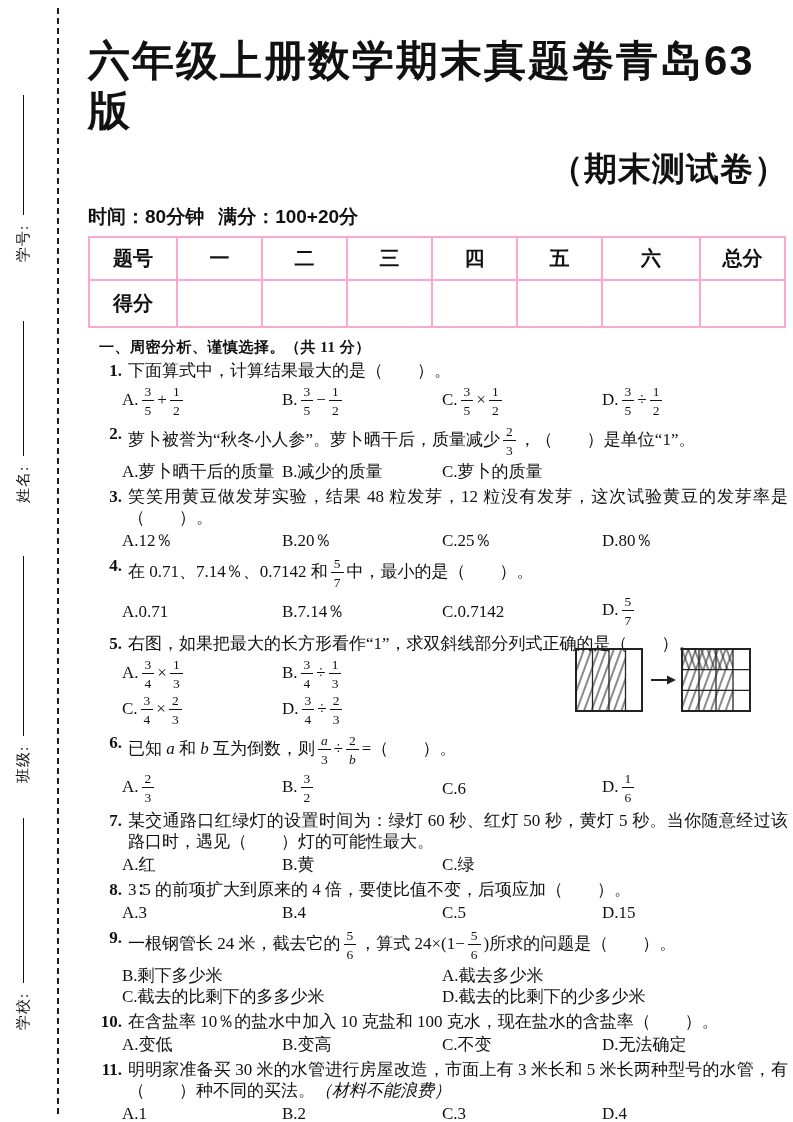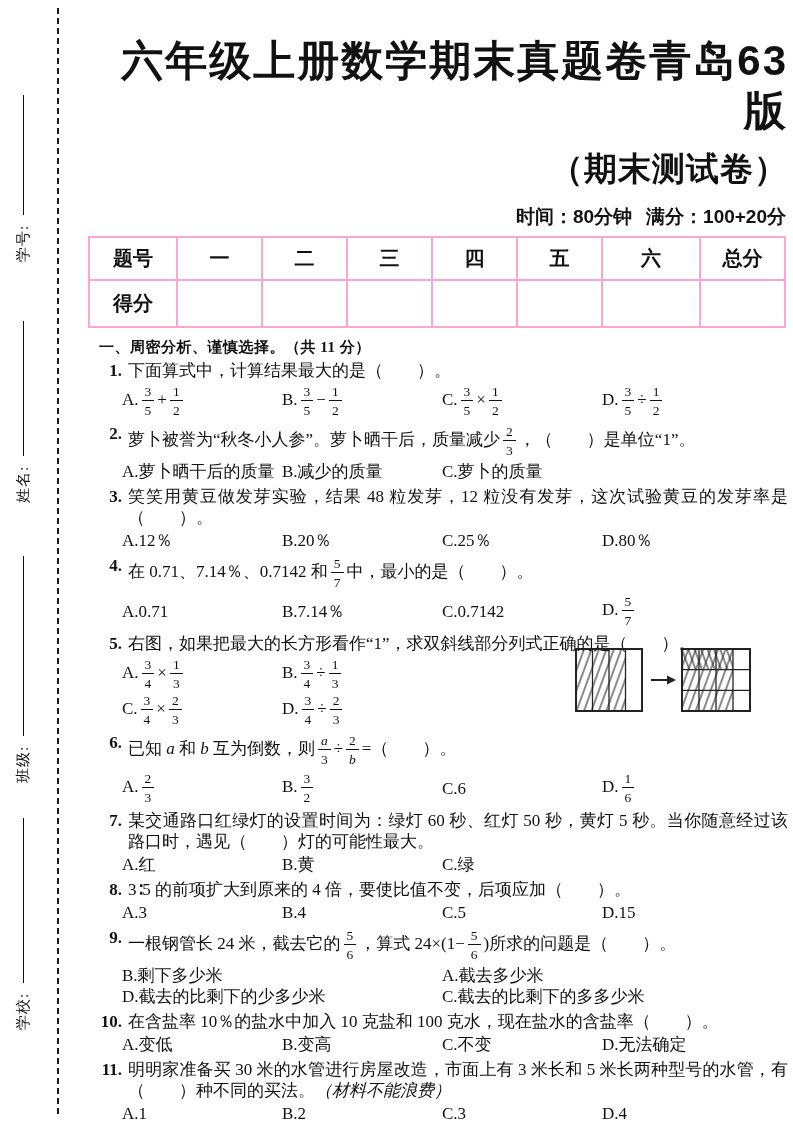--- a/index.html
+++ b/index.html
@@ -7,25 +7,25 @@
         font-family:"Liberation Serif","DejaVu Serif",serif;color:#111;}
   
   .cut-line{position:absolute;left:57px;top:8px;height:1106px;width:0;
             border-left:2px dashed #1a1a1a;}
   .margin-unit{position:absolute;left:14px;transform:rotate(-90deg);transform-origin:0 0;
                white-space:nowrap;display:flex;align-items:center;font-size:15px;}
   .m-label{letter-spacing:1px;}
   .m-line{display:inline-block;height:0;border-bottom:1.6px solid #111;margin-left:10px;}
   
   .content{position:absolute;left:88px;top:0;width:700px;}
-  .paper-title{margin:36px 0 0;text-align:right;font-family:"Liberation Sans","DejaVu Sans",sans-serif;
+  .paper-title{margin:36px 0 0;text-align:left;font-family:"Liberation Sans","DejaVu Sans",sans-serif;
                font-weight:bold;font-size:42px;line-height:1.2;letter-spacing:2px;}
   .paper-subtitle{margin:12px 0 0;text-align:right;font-family:"Liberation Sans","DejaVu Sans",sans-serif;
                   font-weight:bold;font-size:33px;line-height:1.2;letter-spacing:1px;}
-  .meta{margin:16px 2px 6px 0;text-align:right;font-family:"Liberation Sans","DejaVu Sans",sans-serif;
+  .meta{margin:16px 2px 6px 0;font-family:"Liberation Sans","DejaVu Sans",sans-serif;
         font-weight:bold;font-size:19px;}
   .meta .gap{display:inline-block;width:14px;}
   
   table.score{width:698px;border-collapse:collapse;table-layout:fixed;}
   table.score th,table.score td{border:2px solid #f9a8d4;text-align:center;
         font-size:20px;font-weight:bold;padding:0;}
   table.score tr.hd th{height:41px;}
   table.score tr.sc td{height:45px;}
   table.score col.c0{width:88px;} table.score col.c6{width:98px;}
   
@@ -297,22 +297,22 @@
           <div class="q-line"><span class="q-num">9.</span><span class="q-stem"><span>一根钢管长 24 米，截去它的</span><span class="frac">
                 <span class="fnum">5</span>
                 <span class="fden">6</span>
               </span><span>，算式 24×(1−</span><span class="frac">
                 <span class="fnum">5</span>
                 <span class="fden">6</span>
               </span><span>)所求的问题是（　　）。</span></span></div>
           <div class="opts lay-pairs">
             <span class="opt"><span>B.剩下多少米</span></span>
             <span class="opt"><span>A.截去多少米</span></span>
+            <span class="opt"><span>C.截去的比剩下的多多少米</span></span>
             <span class="opt"><span>D.截去的比剩下的少多少米</span></span>
-            <span class="opt"><span>C.截去的比剩下的多多少米</span></span>
           </div>
         </div>
         <div class="question">
           <div class="q-line"><span class="q-num">10.</span><span class="q-stem"><span>在含盐率 10％的盐水中加入 10 克盐和 100 克水，现在盐水的含盐率（　　）。</span></span></div>
           <div class="opts lay-row4">
             <span class="opt"><span>A.变低</span></span>
             <span class="opt"><span>B.变高</span></span>
             <span class="opt"><span>C.不变</span></span>
             <span class="opt"><span>D.无法确定</span></span>
           </div>

